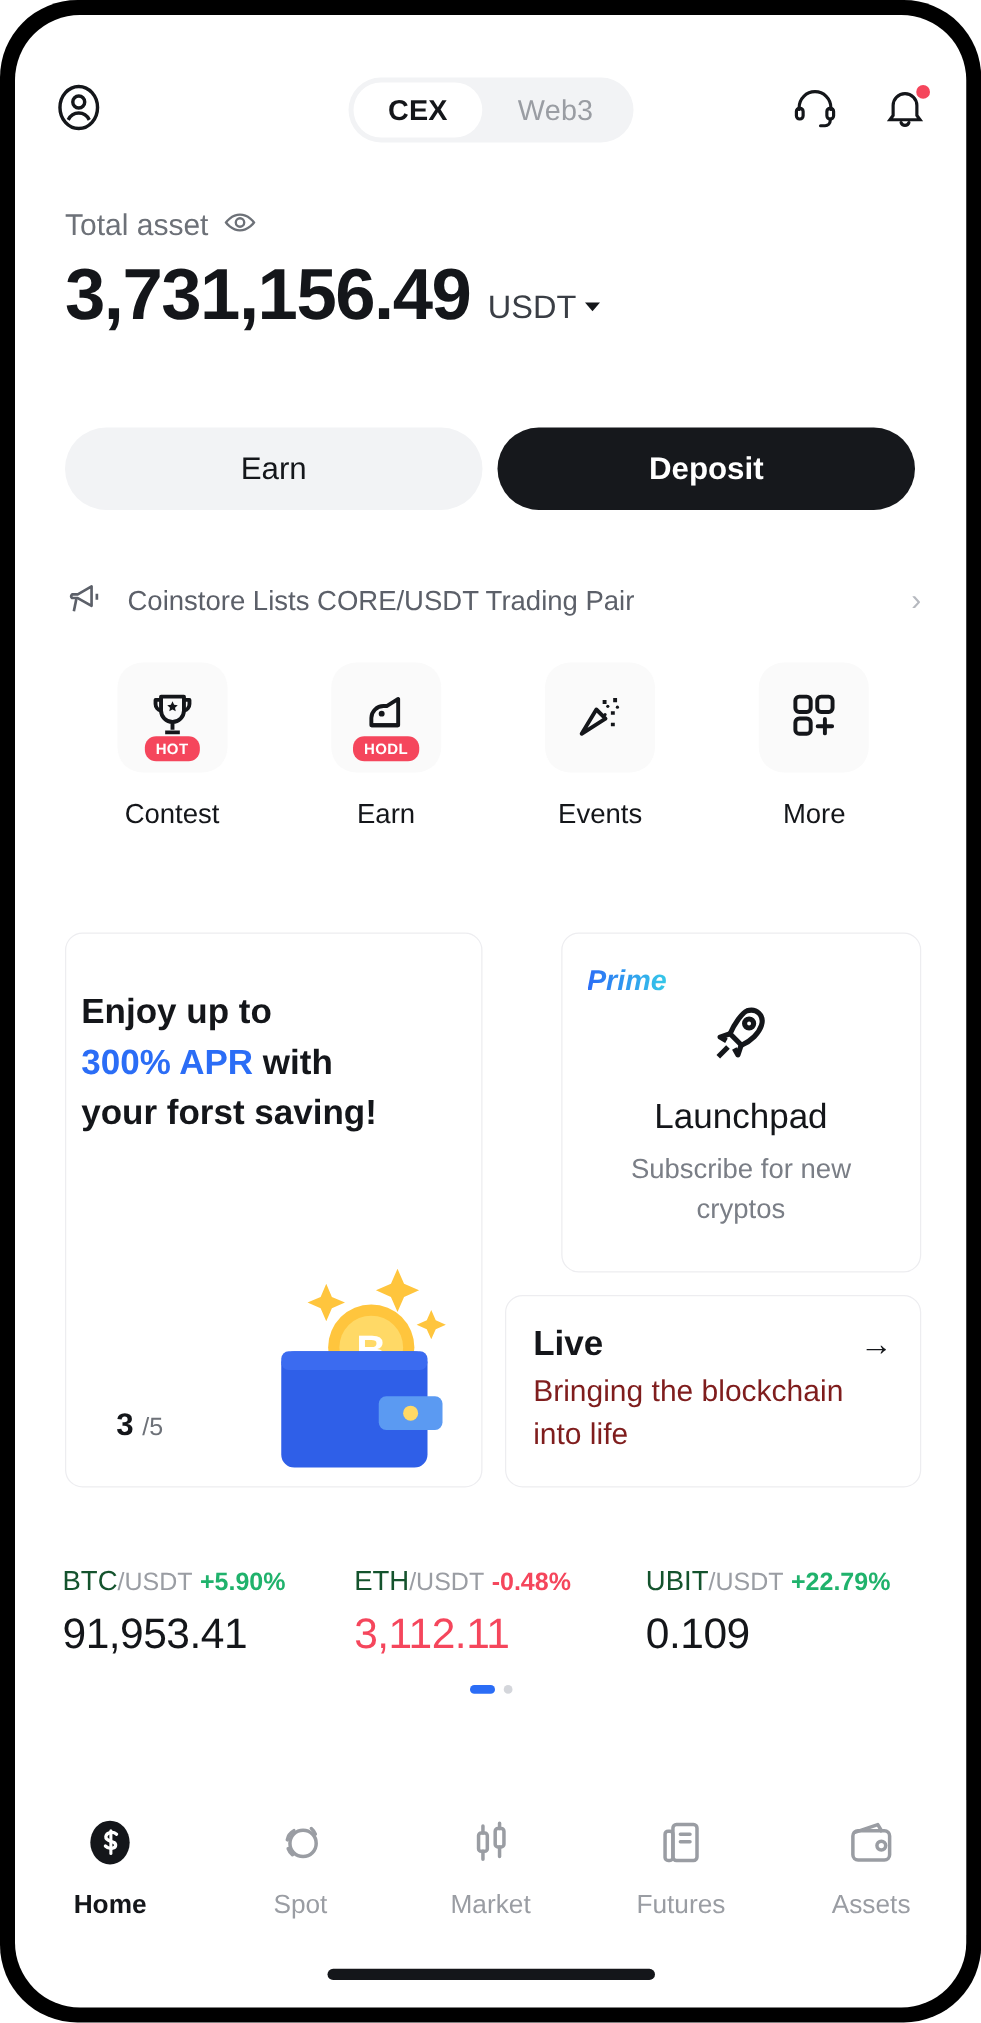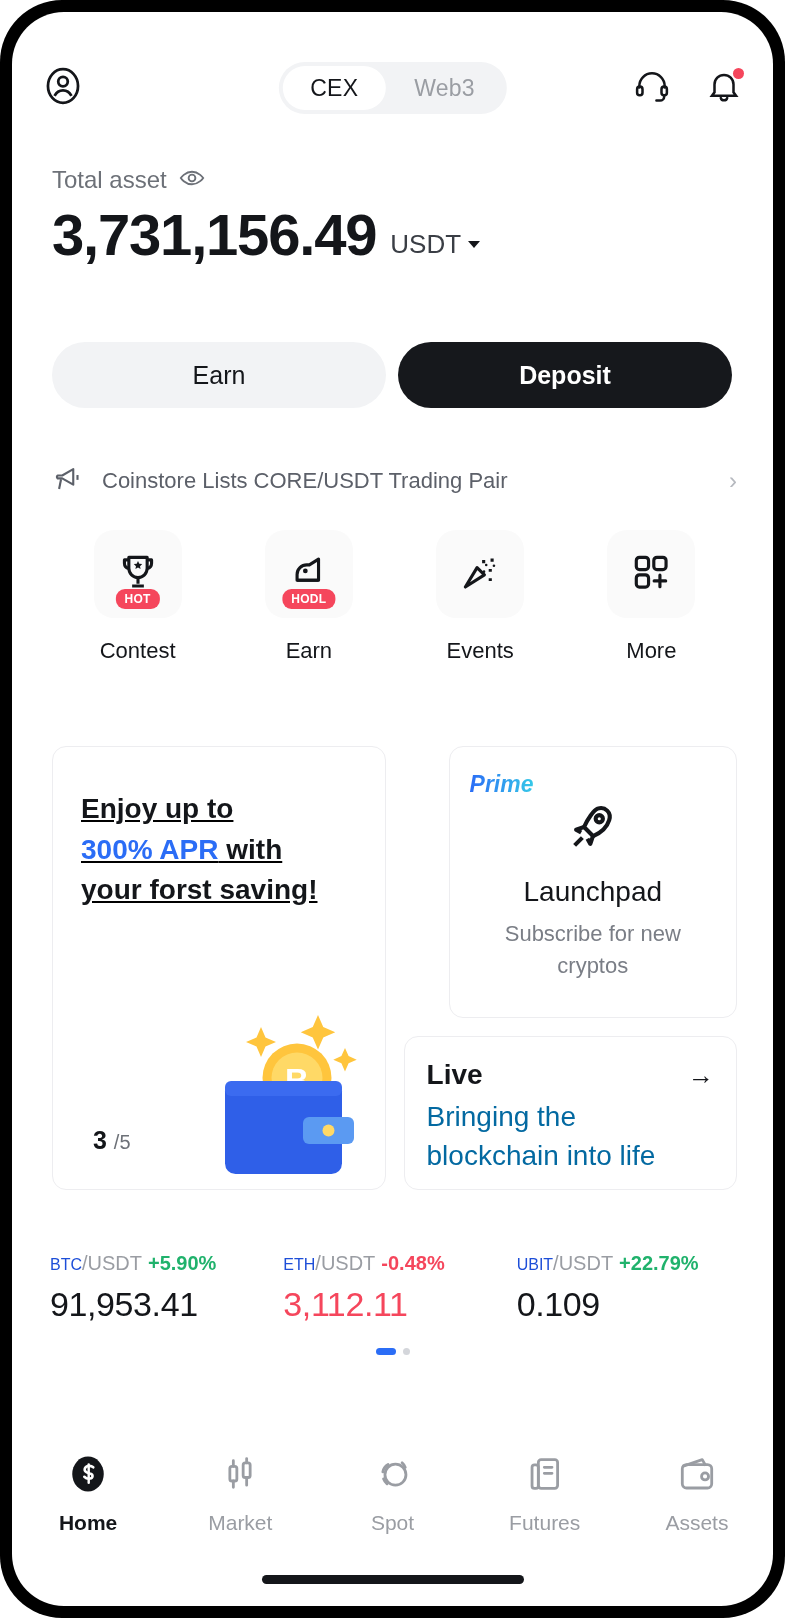--- a/index.html
+++ b/index.html
@@ -32,21 +32,21 @@
   .avatar-btn { width: 46px; height: 46px; display:flex; align-items:center; justify-content:center; }
   .seg {
     position: absolute; left: 50%; transform: translateX(-50%);
     display: flex; align-items: center;
     background: #f2f3f5; border-radius: 26px; height: 52px; padding: 4px;
   }
   .seg-item {
     height: 44px; padding: 0 28px; display:flex; align-items:center; justify-content:center;
     border-radius: 22px; font-size: 23px; color: #9a9da3; font-weight: 400; letter-spacing: .2px;
   }
-  .seg-item.active { background: #ffffff; color: #14161a; font-weight: 400; }
+  .seg-item.active { background: #ffffff; color: #14161a; font-weight: 700; }
   .header-right { margin-left: auto; display: flex; align-items: center; gap: 30px; }
   .icon-btn { position: relative; width: 42px; height: 42px; display:flex; align-items:center; justify-content:center; }
   .badge-dot {
     position: absolute; top: 1px; right: 1px; width: 11px; height: 11px;
     background: #f5465c; border-radius: 50%;
   }
 
   
   .balance-wrap { position: absolute; top: 152px; left: 40px; }
   .total-label-row { display: flex; align-items: center; gap: 11px; }
@@ -87,46 +87,46 @@
   .q-badge {
     position: absolute; bottom: 9px; left: 50%; transform: translateX(-50%);
     background: #f5465c; color: #ffffff; font-size: 12px; font-weight: 700;
     padding: 3px 9px; border-radius: 9px; letter-spacing: .3px; white-space: nowrap;
   }
   .quick-label { margin-top: 20px; font-size: 22px; color: #14161a; }
 
   
   .promo { position: absolute; top: 734px; left: 40px; width: 685px; display: flex; gap: 18px; }
   .card { background: #ffffff; border: 1px solid #ededf0; border-radius: 14px; }
-  .promo-left { width: 334px; height: 444px; position: relative; padding: 42px 28px; text-decoration: underline; }
+  .promo-left { width: 334px; height: 444px; position: relative; padding: 42px 12px; }
   .promo-head { font-size: 28px; font-weight: 700; color: #14161a; line-height: 1.45; }
   .accent-blue { color: #2b6df6; }
   .promo-count { position: absolute; left: 28px; bottom: 34px; font-size: 25px; font-weight: 700; color: #14161a; margin-left: 12px; }
   .promo-count .tot { font-size: 20px; font-weight: 400; color: #6d7178; }
   .wallet-art { position: absolute; right: 16px; bottom: 12px; width: 180px; height: 165px; }
   .promo-right { width: 334px; display: flex; flex-direction: column; gap: 18px; }
   .card-prime { height: 272px; padding: 24px 20px; display: flex; flex-direction: column; align-items: center; margin-left: 45px; }
   .prime-tag {
     align-self: flex-start; font-size: 23px; font-style: italic; font-weight: 700;
     background: linear-gradient(90deg,#2b6df6 0%,#35c8e8 100%);
     -webkit-background-clip: text; background-clip: text; color: transparent;
   }
   .prime-title { font-size: 28px; color: #14161a; margin-top: 16px; }
   .prime-sub { font-size: 22px; color: #7a7e86; text-align: center; line-height: 1.45; margin-top: 10px; }
   .card-live { height: 154px; padding: 22px 22px; }
   .live-top { display: flex; align-items: center; }
   .live-title { font-size: 28px; font-weight: 600; color: #14161a; }
   .live-arrow { margin-left: auto; font-size: 26px; color: #14161a; }
-  .live-sub { font-size: 28px; color: #0369a1; line-height: 1.4; margin-top: 6px; }
+  .live-sub { font-size: 24px; color: #7f1d1d; line-height: 1.4; margin-top: 6px; }
 
   
   .tickers { position: absolute; top: 1240px; left: 38px; width: 700px; display: flex; }
   .tkr { flex: 1; }
   .tkr-head { font-size: 20px; color: #9a9da3; white-space: nowrap; }
-  .tkr-head .base { color: #1d4ed8; font-size: 16px; }
+  .tkr-head .base { color: #14532d; font-size: 22px; }
   .tkr-chg { font-weight: 700; margin-left: 6px; }
   .up { color: #20b26c; }
   .down { color: #f5465c; }
   .tkr-price { font-size: 34px; font-weight: 500; margin-top: 10px; letter-spacing: -.4px; }
   .price-dark { color: #14161a; }
   .price-red { color: #f5465c; }
   .dots { position: absolute; top: 1336px; left: 0; width: 761px; display: flex; justify-content: center; align-items: center; gap: 7px; }
   .dot { width: 7px; height: 7px; border-radius: 4px; background: #d4d6db; }
   .dot.active { width: 20px; background: #2b6df6; }
 
@@ -373,43 +373,43 @@
           <path d="M15 8.2c-1.6-1.4-4.6-1-4.9 1.1-.2 1.8 2.2 2 3.5 2.6 1.4.6 1.3 2.4-.4 2.7-1.4.3-2.6-.3-3.3-1" fill="none" stroke="#ffffff" stroke-width="1.5" stroke-linecap="round"></path>
           <path d="M12.4 6.6v10.4" stroke="#ffffff" stroke-width="1.4" stroke-linecap="round"></path>
         </svg>
       </span>
       <span class="nav-label">Home</span>
     </div>
 
     <div class="nav-item">
       <span>
         <svg width="42" height="42" viewBox="0 0 24 24" fill="none" stroke="#9a9da3" stroke-width="1.6" stroke-linecap="round">
+          <circle cx="13.4" cy="12.4" r="6"></circle>
+          <path d="M9.2 6.6a6 6 0 0 0-3 4.2"></path>
+          <path d="M6.6 14.8a6 6 0 0 0 2 2.8"></path>
+          <path d="M17.2 5.6a6 6 0 0 1 1.8 2.6"></path>
+        </svg>
+      </span>
+      <span class="nav-label">Spot</span>
+    </div>
+
+    <div class="nav-item">
+      <span>
+        <svg width="42" height="42" viewBox="0 0 24 24" fill="none" stroke="#9a9da3" stroke-width="1.6" stroke-linecap="round">
           <rect x="6.2" y="7.6" width="4" height="8.4" rx="1.2"></rect>
           <path d="M8.2 4.4v3.2M8.2 16v3.6"></path>
           <rect x="13.8" y="5.6" width="4" height="8.4" rx="1.2"></rect>
           <path d="M15.8 3.2v2.4M15.8 14v4.4"></path>
         </svg>
       </span>
       <span class="nav-label">Market</span>
     </div>
 
     <div class="nav-item">
       <span>
-        <svg width="42" height="42" viewBox="0 0 24 24" fill="none" stroke="#9a9da3" stroke-width="1.6" stroke-linecap="round">
-          <circle cx="13.4" cy="12.4" r="6"></circle>
-          <path d="M9.2 6.6a6 6 0 0 0-3 4.2"></path>
-          <path d="M6.6 14.8a6 6 0 0 0 2 2.8"></path>
-          <path d="M17.2 5.6a6 6 0 0 1 1.8 2.6"></path>
-        </svg>
-      </span>
-      <span class="nav-label">Spot</span>
-    </div>
-
-    <div class="nav-item">
-      <span>
         <svg width="42" height="42" viewBox="0 0 24 24" fill="none" stroke="#9a9da3" stroke-width="1.6" stroke-linejoin="round">
           <rect x="8.2" y="3.8" width="11" height="16.4" rx="1.6"></rect>
           <rect x="4.6" y="6.8" width="3.6" height="13.4" rx="1.4"></rect>
           <path d="M11.6 8.2h4.4M11.6 11.6h4.4" stroke-linecap="round"></path>
         </svg>
       </span>
       <span class="nav-label">Futures</span>
     </div>
 
     <div class="nav-item">

